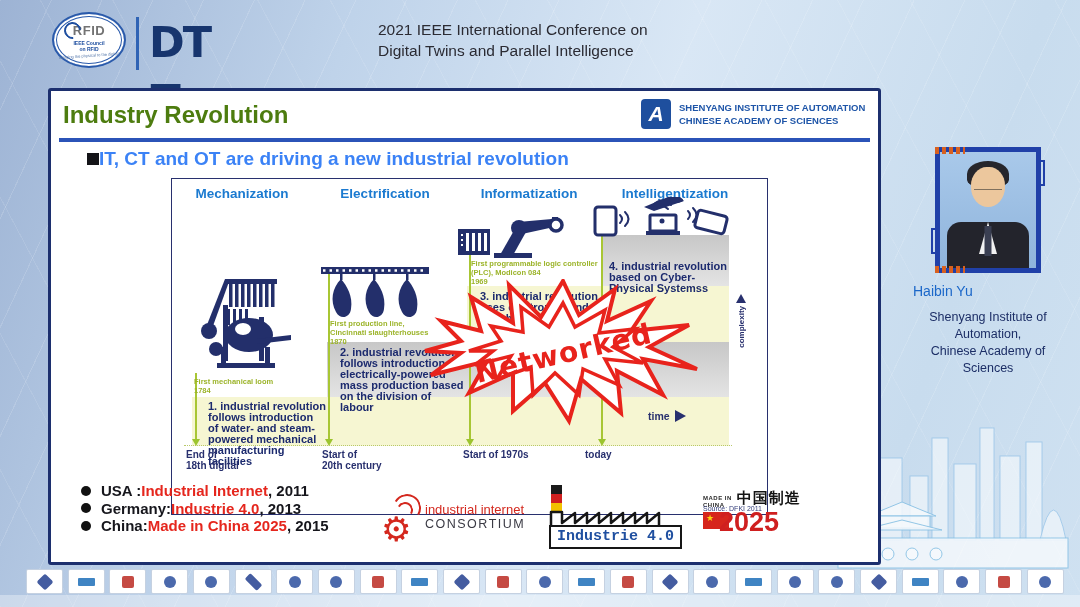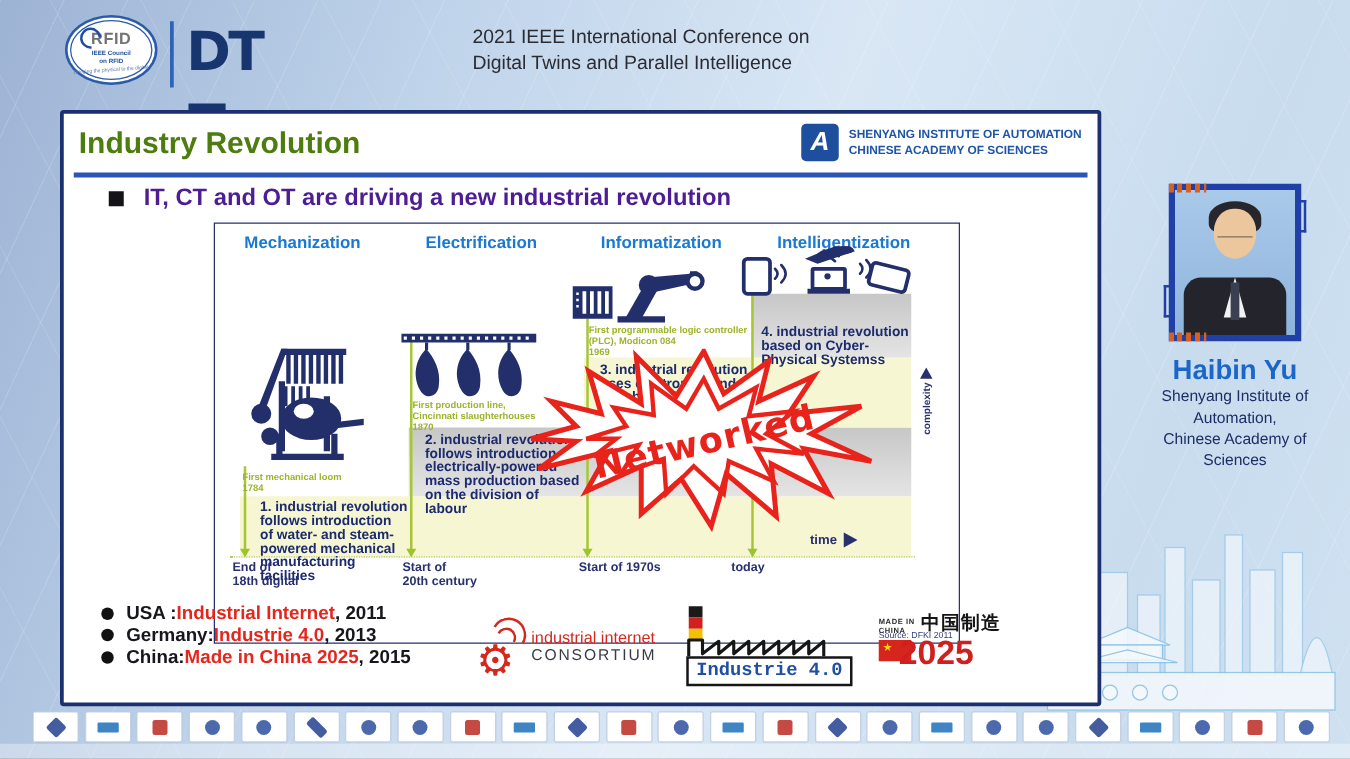--- a/index.html
+++ b/index.html
@@ -35,39 +35,39 @@
   .slide { position:absolute; left:48px; top:88px; width:833px; height:477px; background:#fff;
     border:3px solid #1c2f6e; border-radius:3px; z-index:2; }
   .slide-title { position:absolute; left:12px; top:10px; font-size:24px; font-weight:800; color:#4d7c0f; }
   .title-rule { position:absolute; left:8px; right:8px; top:47px; height:3.5px; background:#2b53b8; }
   .sia-logo { position:absolute; left:590px; top:8px; display:flex; align-items:center; }
   .sia-icon { width:30px; height:30px; background:#1e4f9e; border-radius:4px; color:#fff;
     font-size:21px; font-weight:800; font-style:italic; display:flex; align-items:center; justify-content:center; }
   .sia-text { margin-left:8px; font-size:9.5px; font-weight:700; color:#1e55a8; line-height:13px; }
   .heading-row { position:absolute; left:36px; top:57px; display:flex; align-items:center; }
   .sq-bullet { width:12px; height:12px; background:#141418; display:inline-block; }
-  .heading-text { margin-left:16px; font-size:19px; font-weight:800; color:#4c1d95; }
+  .heading-text { font-size:19px; font-weight:800; color:#3b82f6; }
 
   
   .diagram { position:absolute; left:120px; top:87px; width:597px; height:337px;
     border:1.5px solid #28306e; background:#fff; overflow:hidden; }
   .col-h { position:absolute; top:7px; font-size:13.5px; font-weight:800; color:#1b7ad0; text-align:center; }
   .band { position:absolute; }
   .band-y { background:#f6f6d2; }
   .band-g { background:linear-gradient(#c7c7c7,#e4e4e4); }
   .gline { position:absolute; width:1.6px; background:#a8c634; z-index:1; }
   .garrow { position:absolute; width:0; height:0; border-left:4px solid transparent;
     border-right:4px solid transparent; border-top:7px solid #9cc42e; z-index:1; }
   .timeline { position:absolute; left:12px; top:266px; width:548px; border-top:1.6px dotted #b9c96a; }
   .cap { position:absolute; font-size:7.5px; font-weight:700; color:#9cb42a; line-height:9px;
     white-space:pre-line; z-index:2; }
   .rev { position:absolute; font-size:11px; font-weight:800; color:#1c2a6e; line-height:11px; z-index:2; }
   .tl-label { position:absolute; top:270px; font-size:10px; font-weight:800; color:#28306e;
     line-height:11px; white-space:pre-line; z-index:2; }
-  .time-label { position:absolute; left:476px; top:247px; display:flex; align-items:center; z-index:2;
+  .time-label { position:absolute; left:476px; top:231px; display:flex; align-items:center; z-index:2;
     font-size:10.5px; font-weight:800; color:#28306e; }
   .time-tri { width:0; height:0; border-top:6px solid transparent; border-bottom:6px solid transparent;
     border-left:11px solid #28306e; margin-left:5px; }
   .complexity { position:absolute; left:561px; top:115px; width:16px; display:flex; flex-direction:column;
     align-items:center; z-index:2; }
   .cx-tri { width:0; height:0; border-left:5px solid transparent; border-right:5px solid transparent;
     border-bottom:9px solid #28306e; margin-bottom:3px; }
   .cx-text { writing-mode:vertical-rl; transform:rotate(180deg); font-size:8px; font-weight:700; color:#28306e; }
   .src { position:absolute; right:5px; bottom:2px; font-size:7px; color:#36407c; z-index:2; }
   .dicon { position:absolute; z-index:2; }
@@ -119,22 +119,22 @@
     background:#ecc79d; border-radius:46% 46% 50% 50%; }
   .spk-glass { position:absolute; left:50%; top:31px; transform:translateX(-50%); width:28px; height:7px;
     border-bottom:1.5px solid rgba(40,40,40,.55); }
   .spk-body { position:absolute; left:50%; bottom:0; transform:translateX(-50%); width:82px; height:46px;
     background:#23242c; border-radius:14px 14px 0 0; }
   .spk-shirt { position:absolute; left:50%; bottom:14px; transform:translateX(-50%); width:0; height:0;
     border-left:9px solid transparent; border-right:9px solid transparent; border-top:0;
     border-bottom:32px solid #f2f2f2; }
   .spk-tie { position:absolute; left:50%; bottom:12px; transform:translateX(-50%); width:7px; height:30px;
     background:#3a3f52; }
-  .spk-name { position:absolute; left:913px; top:283px; width:150px; text-align:center;
-    font-size:22px; font-weight:700; color:#1b67c9; z-index:3; }
+  .spk-name { position:absolute; left:913px; top:283px; width:150px; 
+    font-size:14px; font-weight:400; color:#1b67c9; z-index:3; }
   .spk-aff { position:absolute; left:903px; top:309px; width:170px; text-align:center;
     font-size:12.5px; color:#1c2e66; line-height:17px; white-space:pre-line; z-index:3; }
 
   
   .skyline { position:absolute; left:828px; top:398px; z-index:1; opacity:.8; }
   .plogo-strip { position:absolute; left:26px; top:569px; width:1038px; height:26px;
     display:flex; justify-content:space-between; z-index:4; }
   .plogo { width:37px; height:25px; background:#fff; border-radius:2px;
     border:1px solid rgba(150,172,200,.55); display:flex; align-items:center; justify-content:center; }
   .pglyph { width:12px; height:12px; border-radius:50%; background:#2c4f9e; opacity:.85; }

